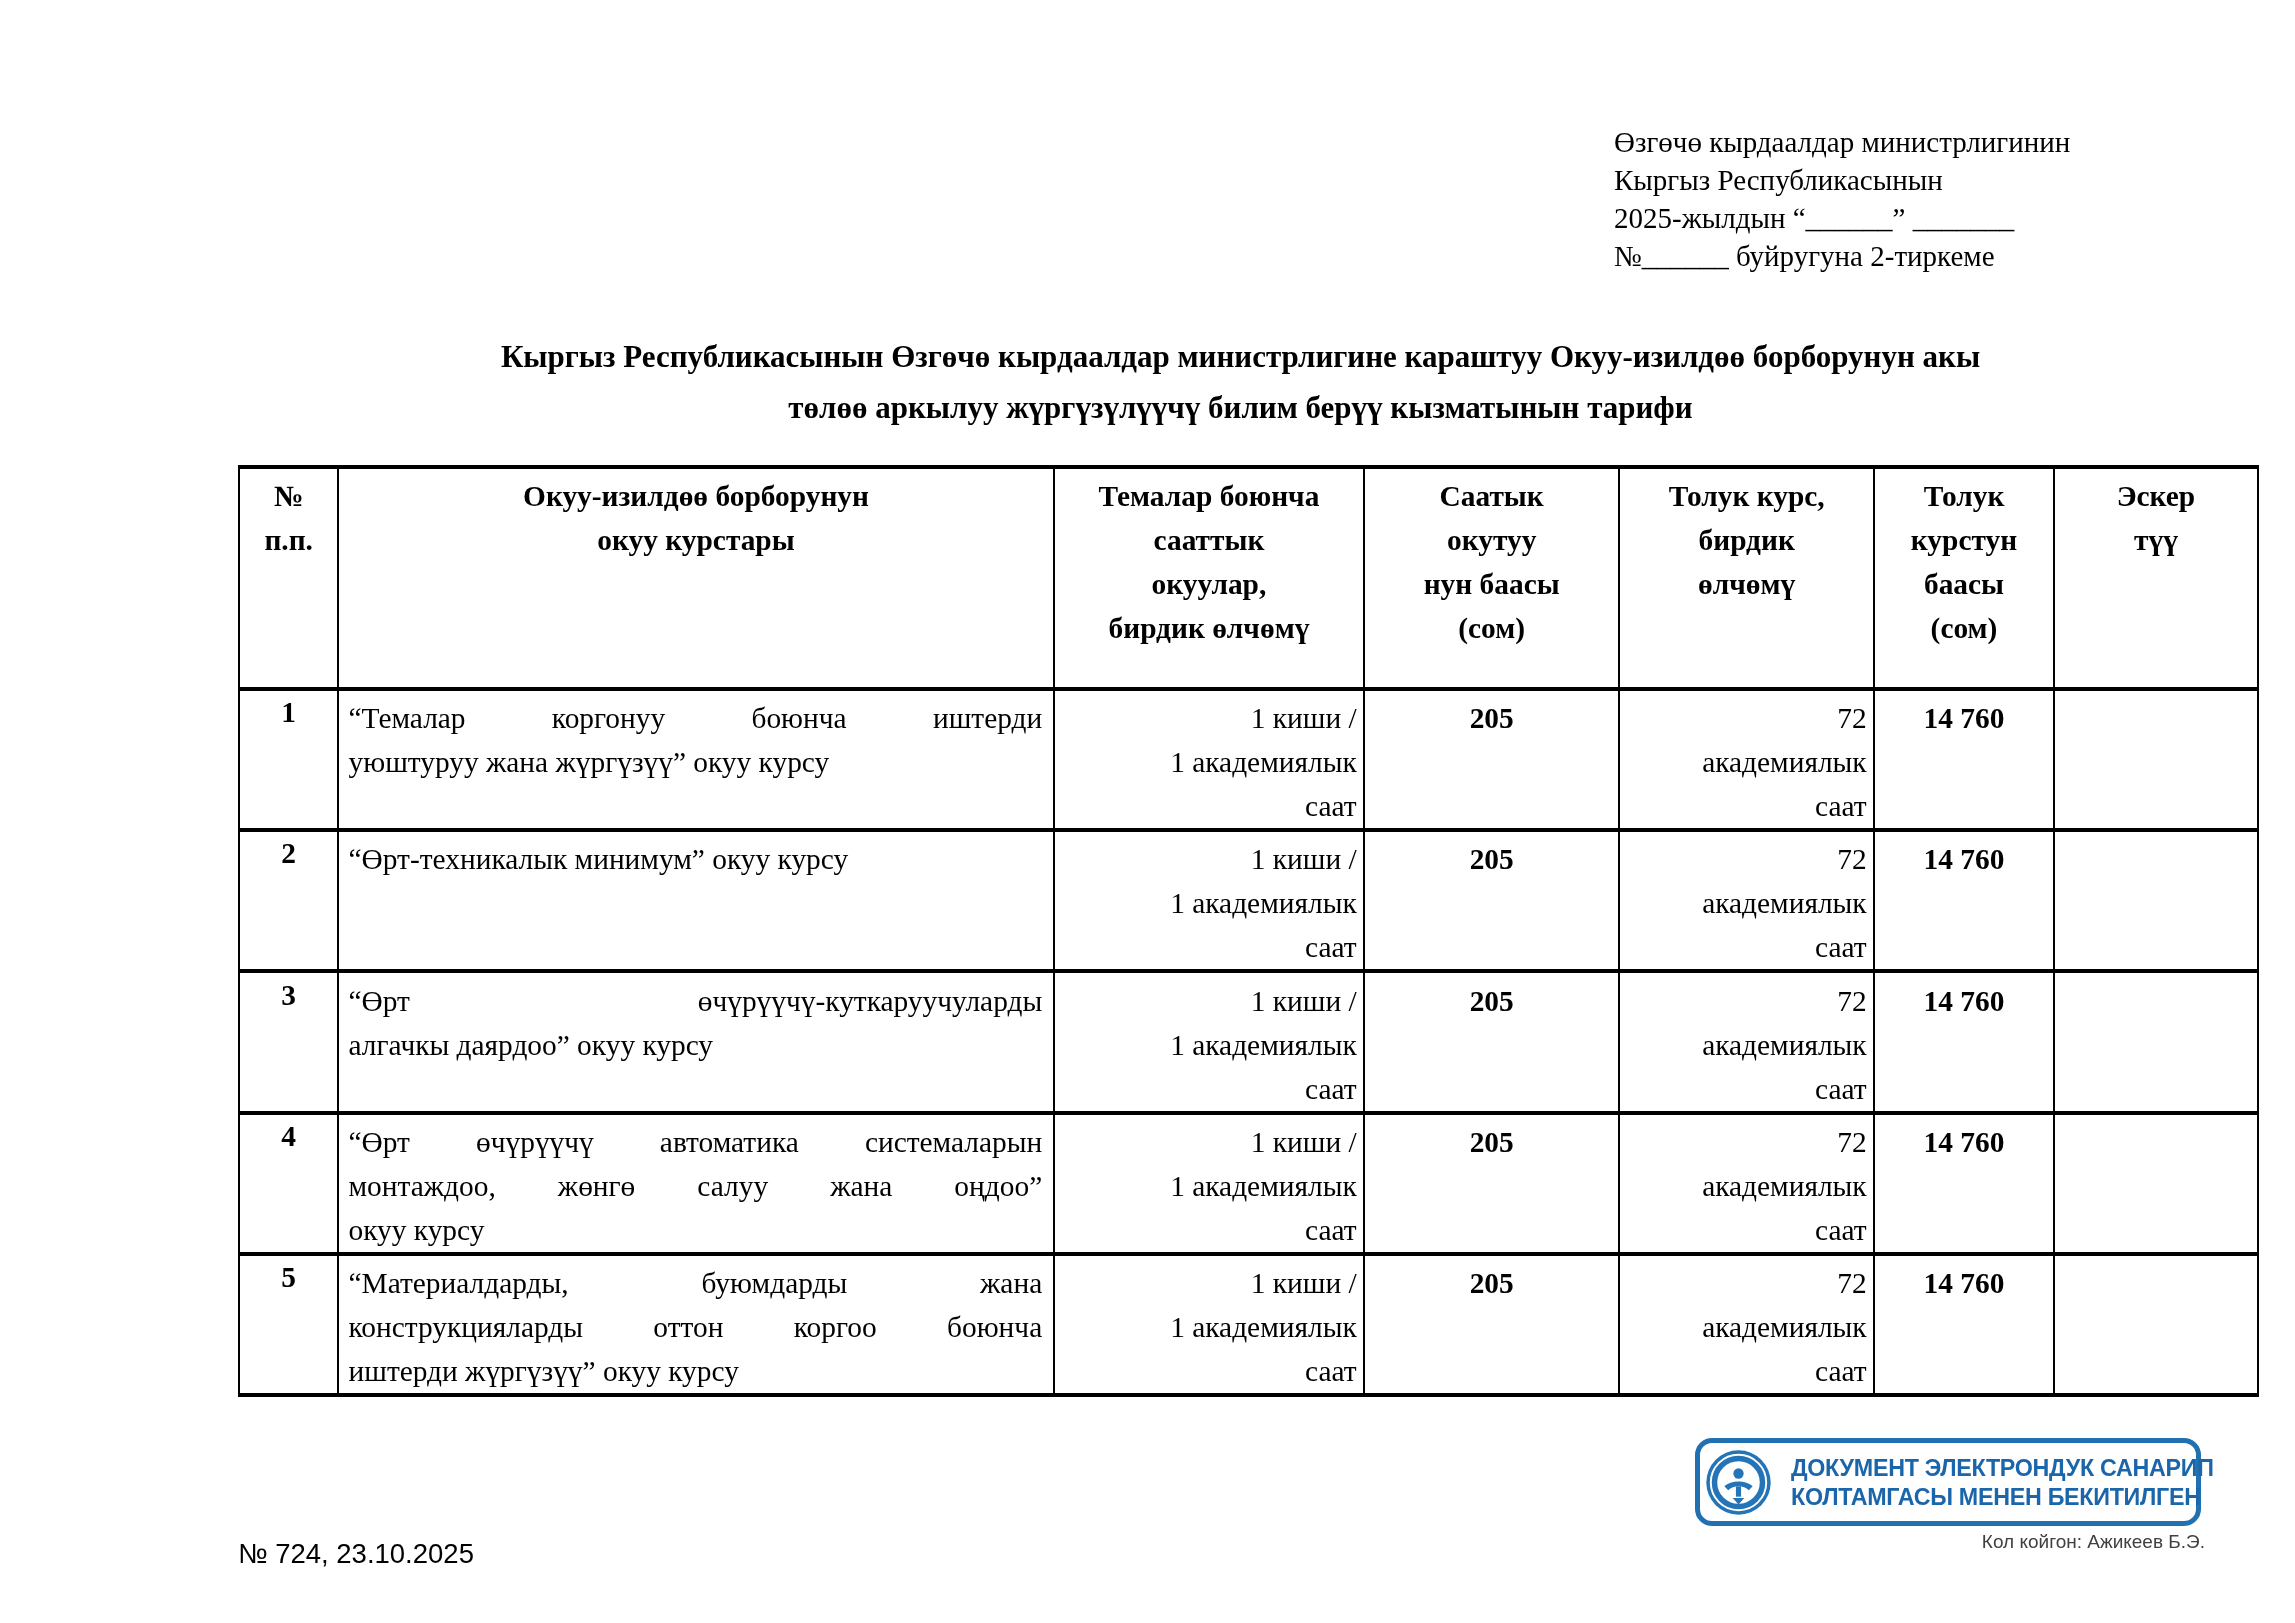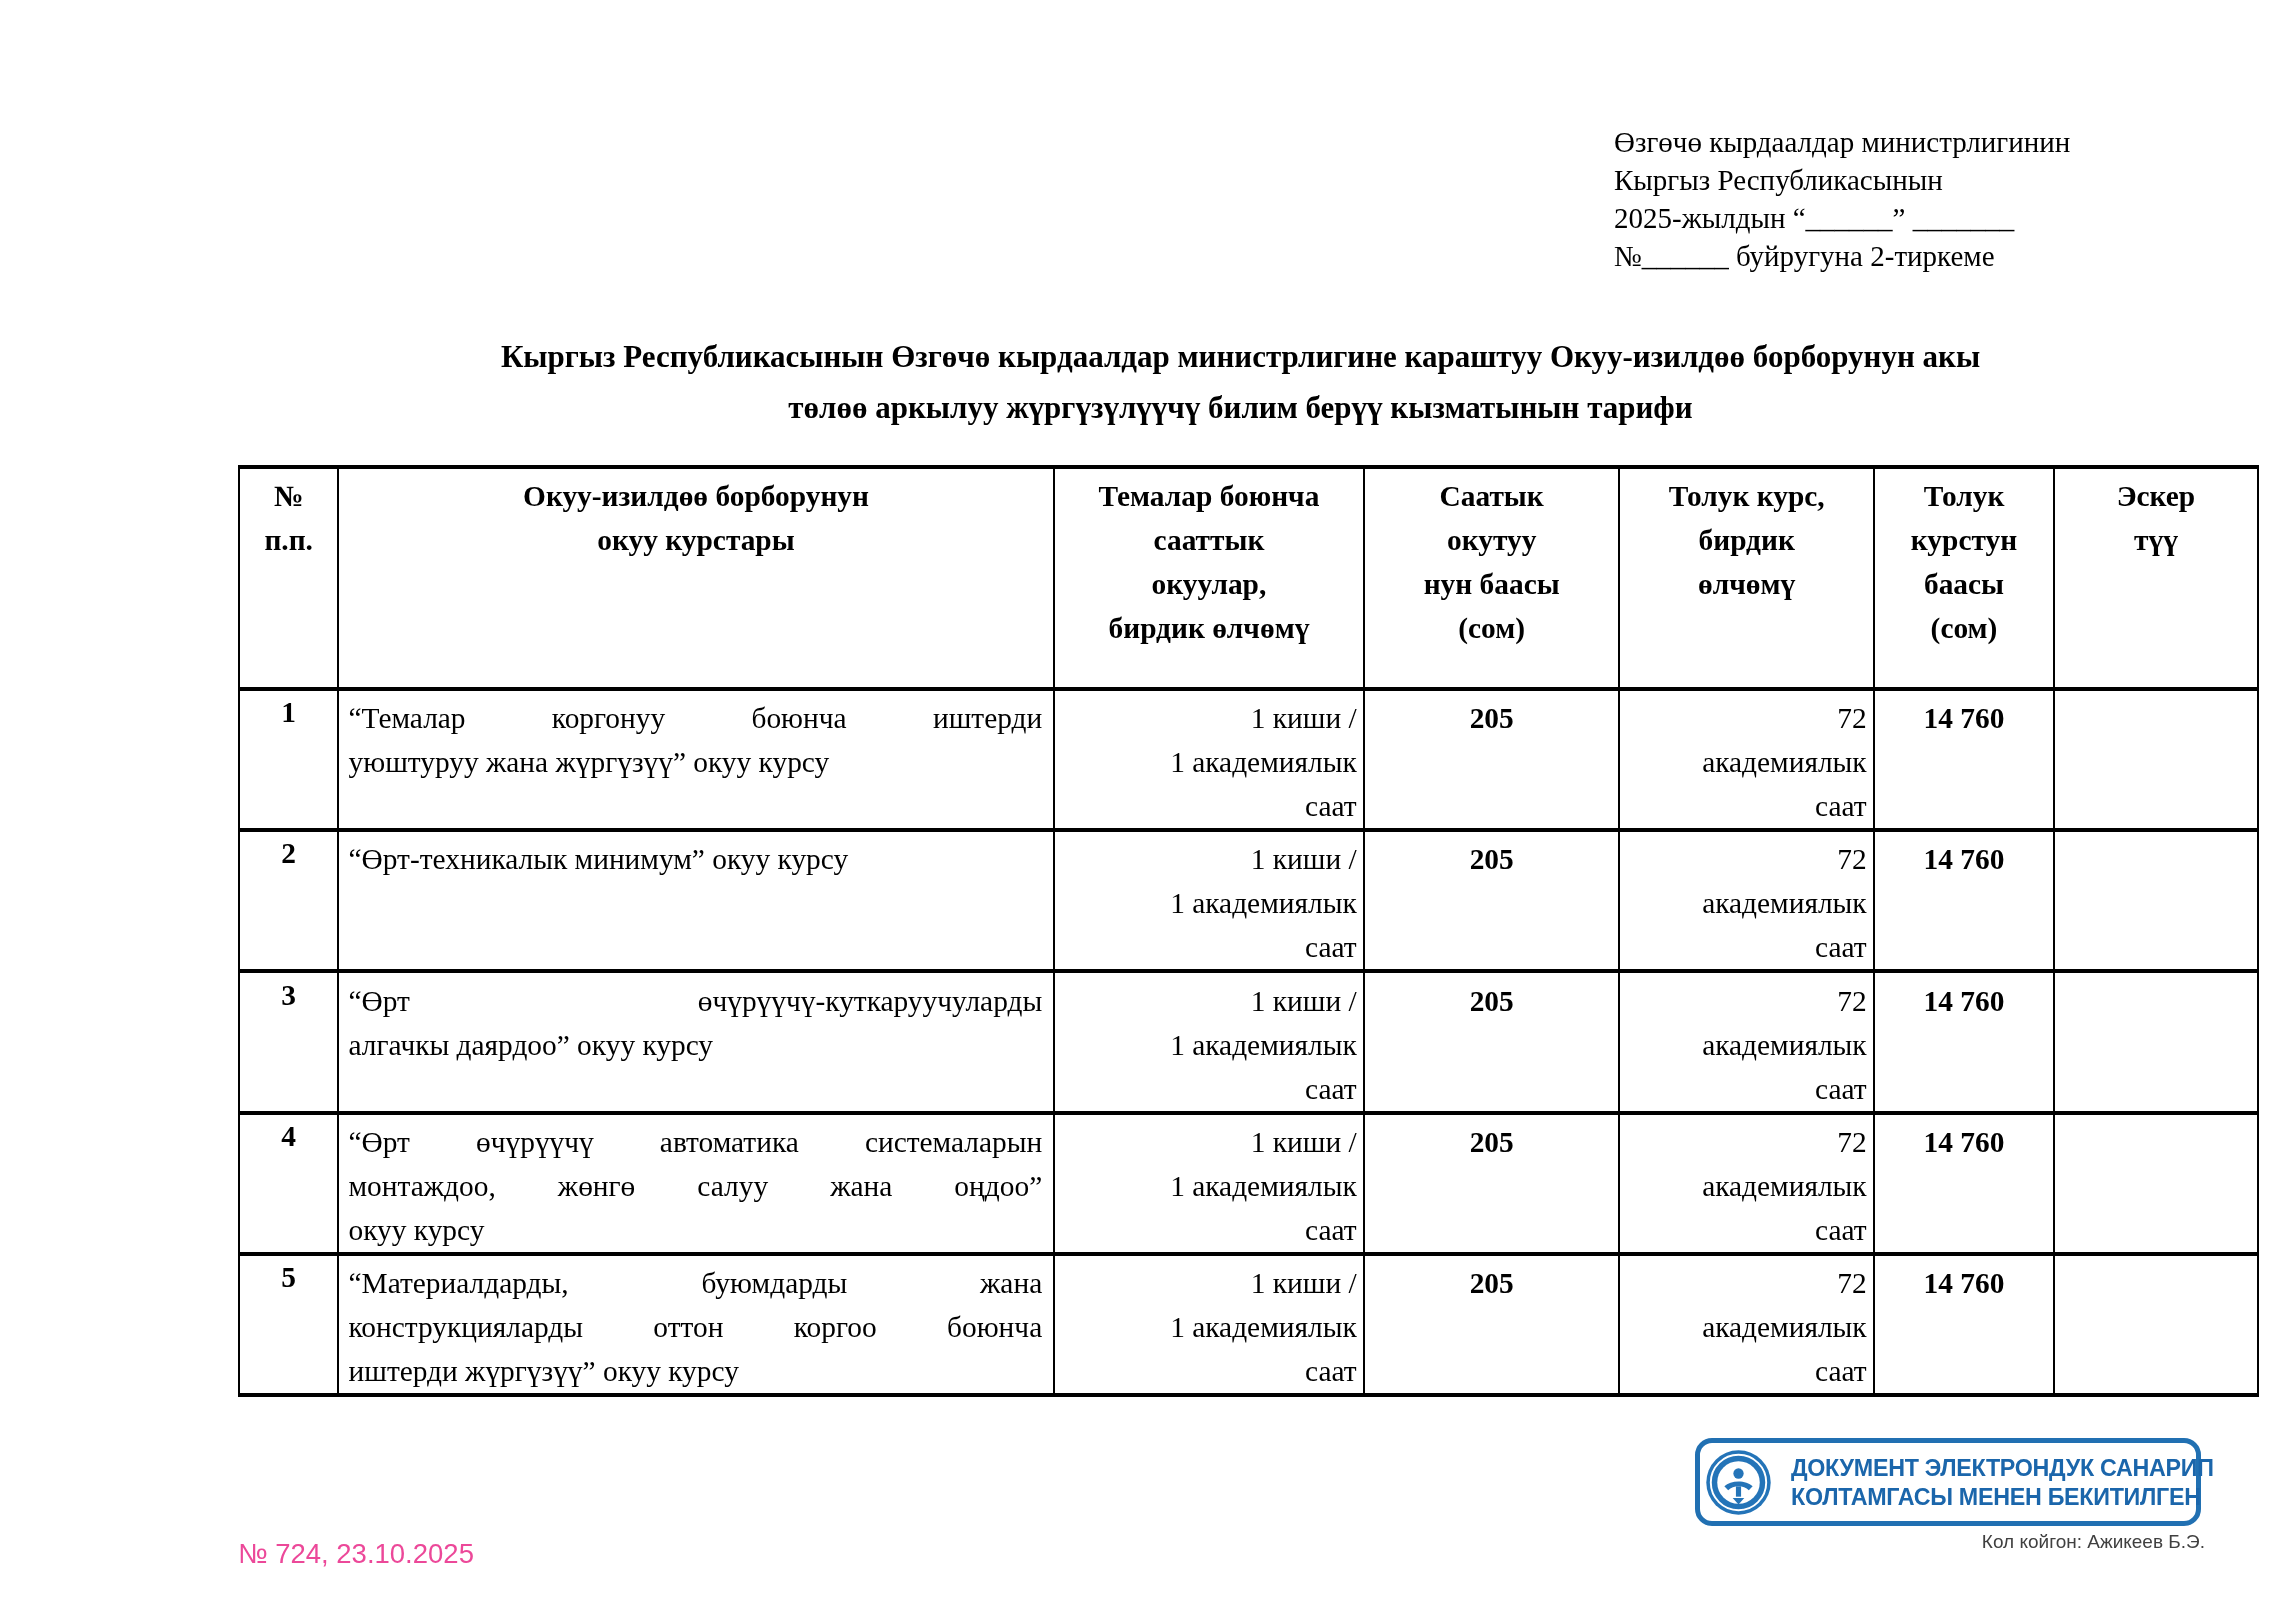--- a/index.html
+++ b/index.html
@@ -30,21 +30,21 @@
   .stamp{position:absolute;left:1695px;top:1438px;width:506px;height:88px;box-sizing:border-box;
     border:5.9px solid #2170b2;border-radius:17px;background:#fff;
     display:flex;align-items:center;padding:0 6.5px 0 5.2px;gap:19px;}
   .seal{width:67px;height:67px;flex:0 0 auto;}
   .stamp-text{font-family:"Liberation Sans","DejaVu Sans",sans-serif;font-weight:bold;
     font-size:24px;line-height:29.4px;color:#1b66ab;letter-spacing:-0.3px;white-space:nowrap;
     transform:scaleX(0.97);transform-origin:left center;}
   
   .sans{font-family:"Liberation Sans","DejaVu Sans",sans-serif;}
   .signature{position:absolute;right:90px;top:1531px;font-size:19px;color:#404040;}
-  .regnum{position:absolute;left:238px;top:1538px;font-size:27.5px;color:#ec4899;}
+  .regnum{position:absolute;left:238px;top:1538px;font-size:27.5px;color:#000000;}
 </style>
 </head>
 <body>
 
 <div class="page">
 
   <div class="approval">
     <div>Өзгөчө кырдаалдар министрлигинин</div>
     <div>Кыргыз Республикасынын</div>
     <div>2025-жылдын “______” _______</div>

